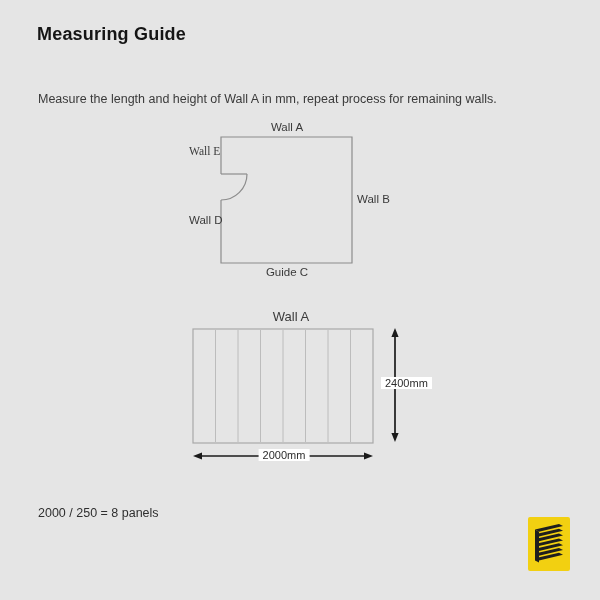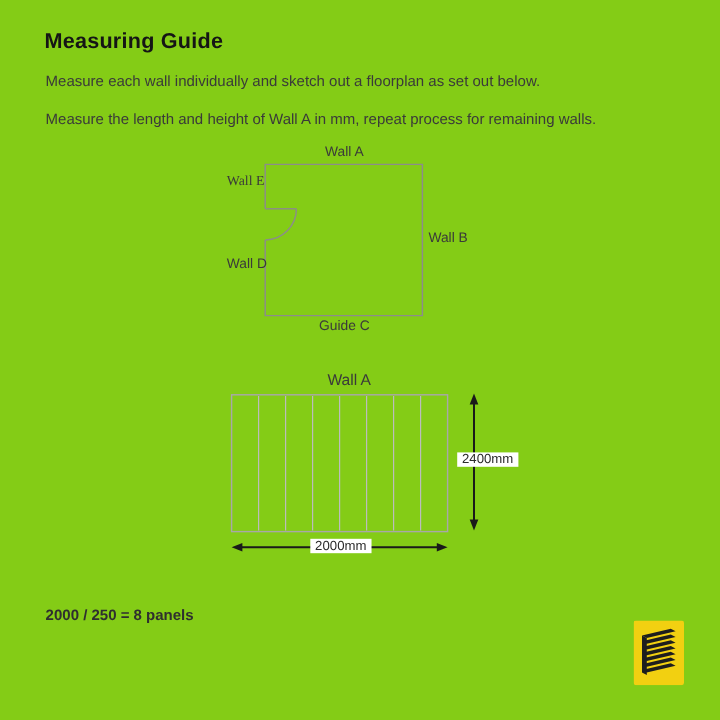--- a/index.html
+++ b/index.html
@@ -1,45 +1,44 @@
 <!DOCTYPE html>
 <html><head>
 <meta charset="utf-8">
 <style>
   html,body{margin:0;padding:0;}
   body{
     width:600px;height:600px;background:#ffffff;
     font-family:"Liberation Sans", sans-serif;
     color:#3a3a3a;overflow:hidden;position:relative;
   }
-  .page{position:absolute;inset:0;width:600px;height:600px;background:#84cc16;}
+  .page{position:absolute;inset:0;width:600px;height:600px;background:#e5e5e5;}
   .abs{position:absolute;white-space:nowrap;}
   .title{font-size:18px;font-weight:bold;color:#151515;letter-spacing:.2px;}
   .body-text{font-size:12.5px;color:#3a3a3a;}
-  .bold-text{font-size:12.5px;font-weight:bold;color:#2f2f2f;}
+  .bold-text{font-size:12.5px;font-weight:normal;color:#2f2f2f;}
   .diag-label{font-size:11.5px;color:#3a3a3a;}
   .diag-title{font-size:13px;color:#3a3a3a;}
   .dim-label{font-size:11px;color:#2c2c2c;background:#ffffff;padding:0 4px;}
   .center{transform:translateX(-50%);}
   svg.overlay{position:absolute;left:0;top:0;width:600px;height:600px;pointer-events:none;}
   .floorplan-line{fill:none;stroke:#8c8c8c;stroke-width:1.2;}
   .panel-rect{fill:none;stroke:#a8a8a8;stroke-width:1.2;}
   [data-name="panel-grid-lines"] line{stroke:#bcbcbc;stroke-width:1;}
   .arrow-line{stroke:#1a1a1a;stroke-width:1.7;}
   .arrow-head{fill:#1a1a1a;stroke:none;}
   .logo-box{position:absolute;left:528px;top:517px;width:42px;height:54px;}
 </style>
 </head>
 <body>
 
 <div class="page" data-name="measuring-guide-page">
 
   <div class="abs title" style="left:37px;top:24px;" data-name="page-title">Measuring Guide</div>
 
-  <div class="abs body-text" style="left:38px;top:61px;" data-name="intro-paragraph-1">Measure each wall individually and sketch out a floorplan as set out below.</div>
 
   <div class="abs body-text" style="left:38px;top:92px;" data-name="intro-paragraph-2">Measure the length and height of Wall A in mm, repeat process for remaining walls.</div>
 
 
 
   <div class="abs bold-text" style="left:38px;top:506px;" data-name="panel-formula">2000 / 250 = 8 panels</div>
 
 
   <svg class="overlay" data-name="diagram-linework" viewBox="0 0 600 600" xmlns="http://www.w3.org/2000/svg">
 

